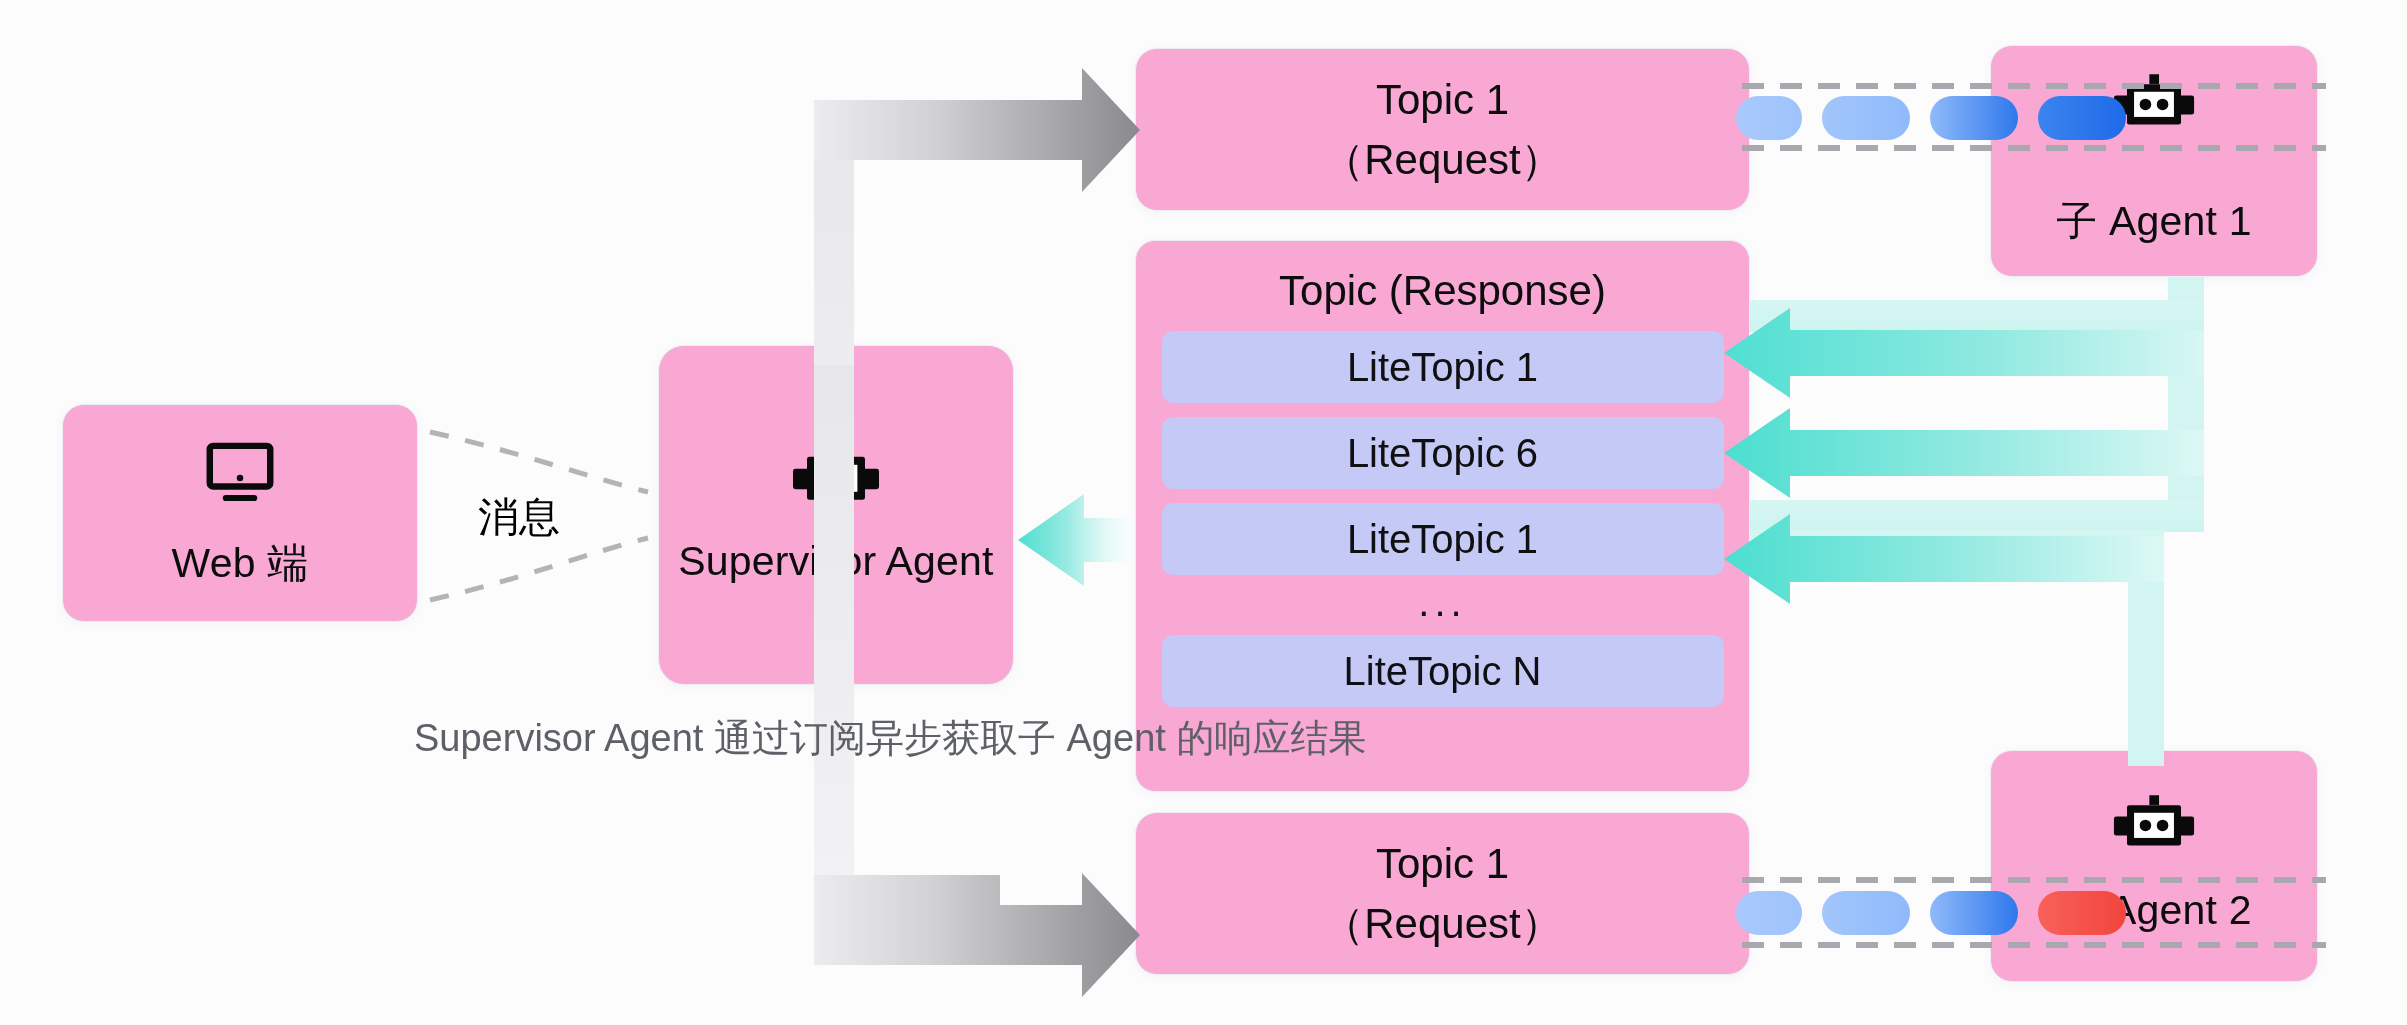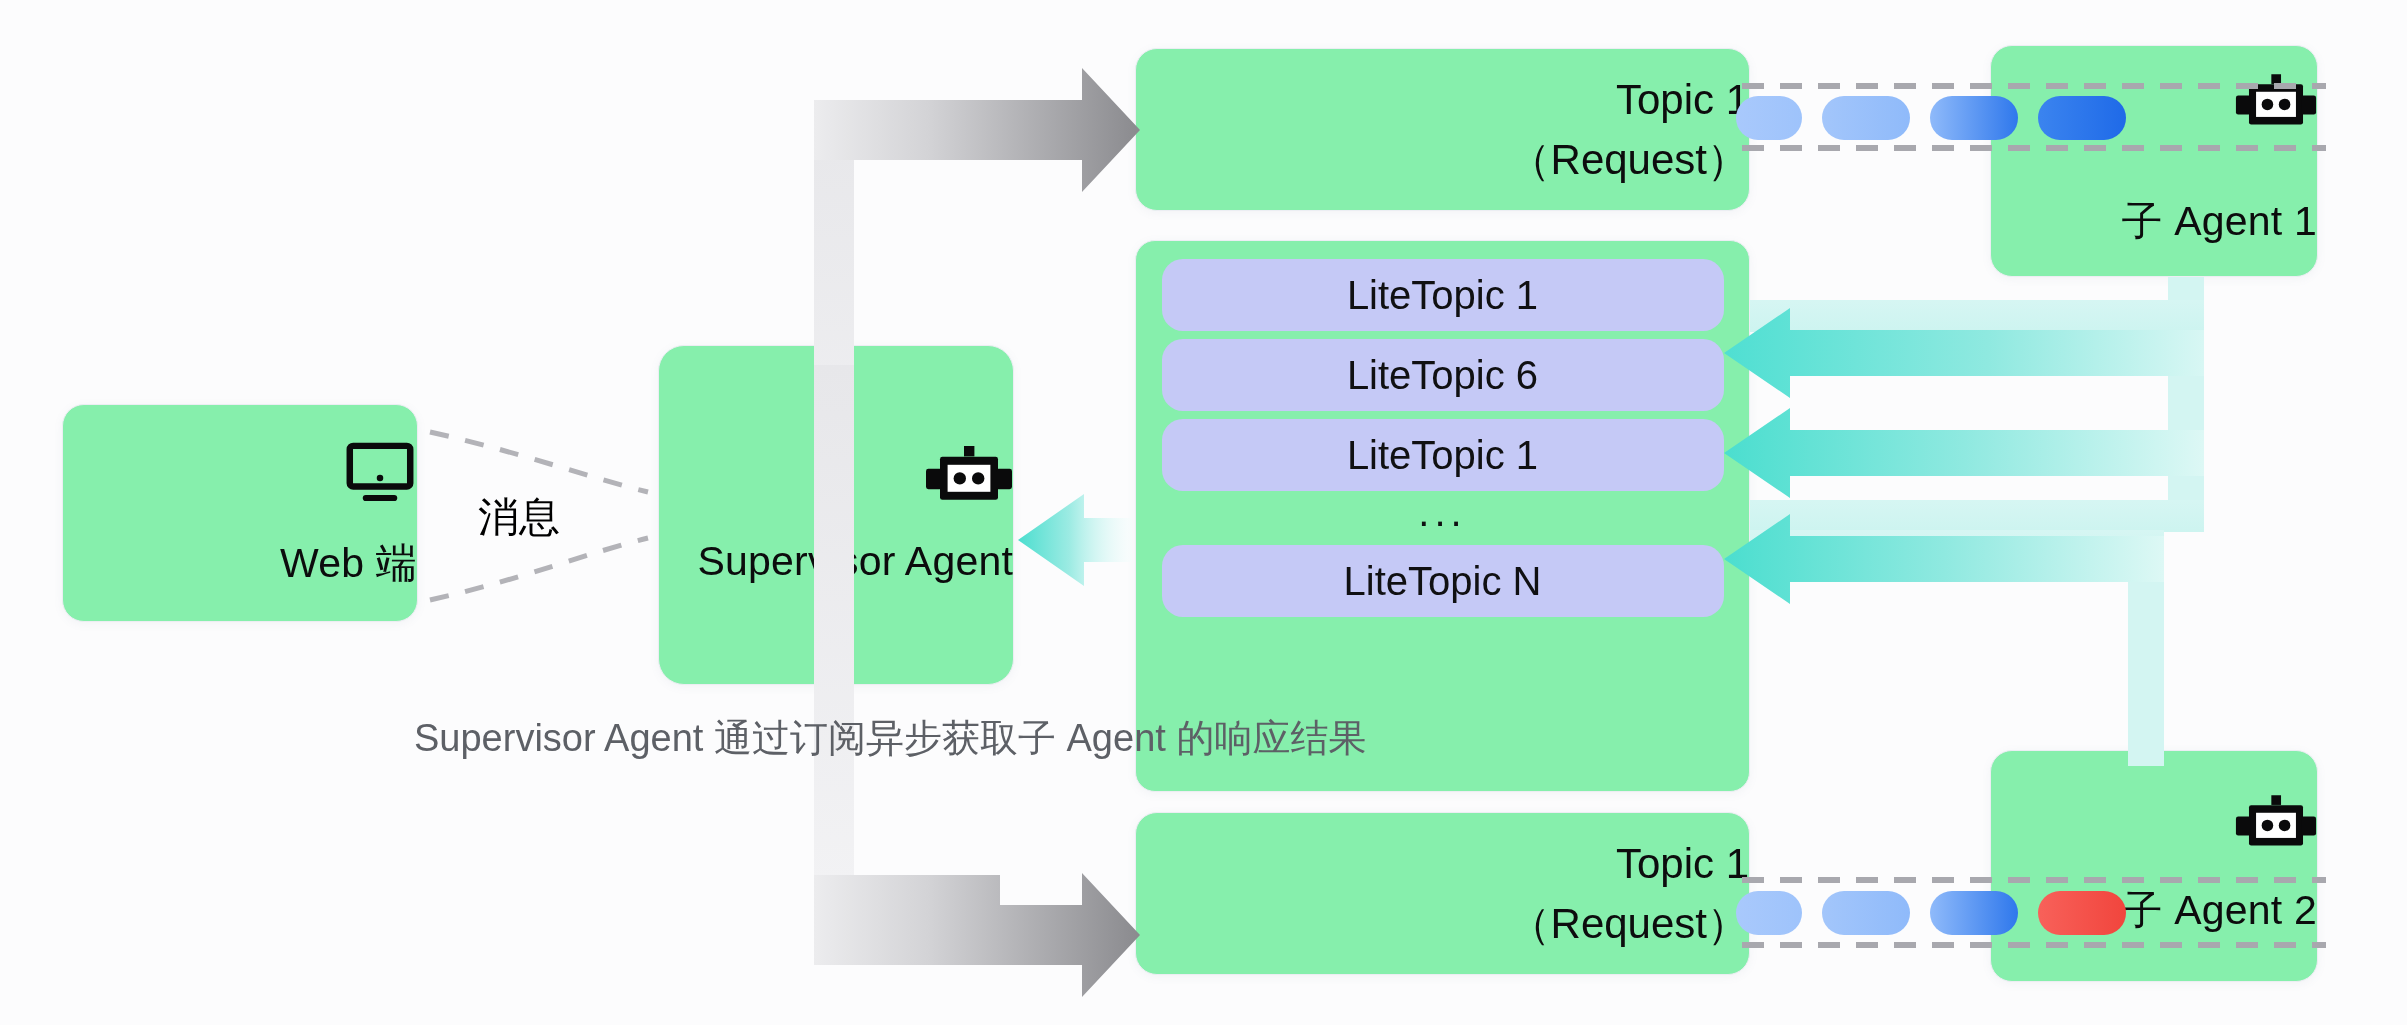--- a/index.html
+++ b/index.html
@@ -14,27 +14,27 @@
     position: relative;
     width: 2407px;
     height: 1025px;
     background: #fcfcfd;
     overflow: hidden;
   }
 
   
   .card {
     position: absolute;
-    background: #86efac;
+    background: #f9a8d4;
     border: 1px solid #eceef3;
     border-radius: 22px;
     box-shadow: 0 2px 10px rgba(120,125,160,0.07);
     display: flex;
     flex-direction: column;
-    align-items: flex-end;
+    align-items: center;
     justify-content: center;
     box-sizing: border-box;
   }
   .card .glyph {
     display: block;
     line-height: 0;
     margin-bottom: 26px;
   }
   .card .cap {
     font-size: 41px;
@@ -76,27 +76,27 @@
   .lite-list {
     width: 100%;
     display: flex;
     flex-direction: column;
     align-items: center;
   }
   .lite {
     width: 562px;
     height: 72px;
     background: #c5c9f6;
-    border-radius: 21px;
+    border-radius: 11px;
     display: flex;
     align-items: center;
     justify-content: center;
     font-size: 40px;
     color: #101012;
-    margin-bottom: 8px;
+    margin-bottom: 14px;
     white-space: nowrap;
   }
   .lite-ellipsis {
     font-size: 40px;
     color: #101012;
     letter-spacing: 5px;
     height: 38px;
     line-height: 26px;
     margin-bottom: 8px;
   }
@@ -310,20 +310,21 @@
     </span>
     <span class="cap">子 Agent 2</span>
   </div>
 
   <div class="card" id="topic1-card">
     <div class="topic-line">Topic 1</div>
     <div class="topic-line">（Request）</div>
   </div>
 
   <div class="card" id="response-card">
+    <div id="response-title">Topic (Response)</div>
     <div class="lite-list">
       <div class="lite">LiteTopic 1</div>
       <div class="lite">LiteTopic 6</div>
       <div class="lite">LiteTopic 1</div>
       <div class="lite-ellipsis">...</div>
       <div class="lite">LiteTopic N</div>
     </div>
   </div>
 
   <div class="card" id="topic2-card">

